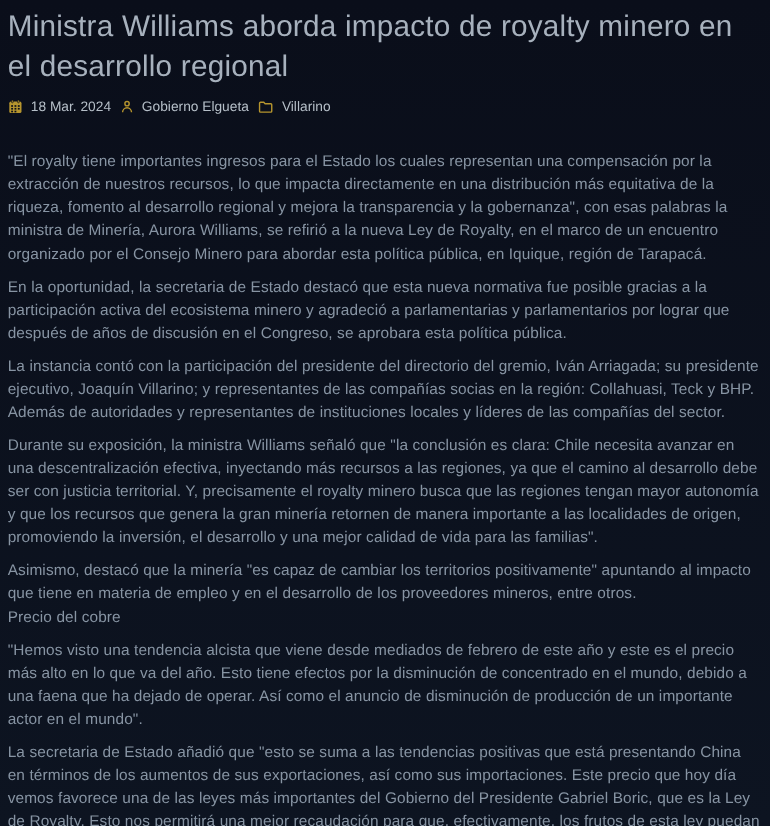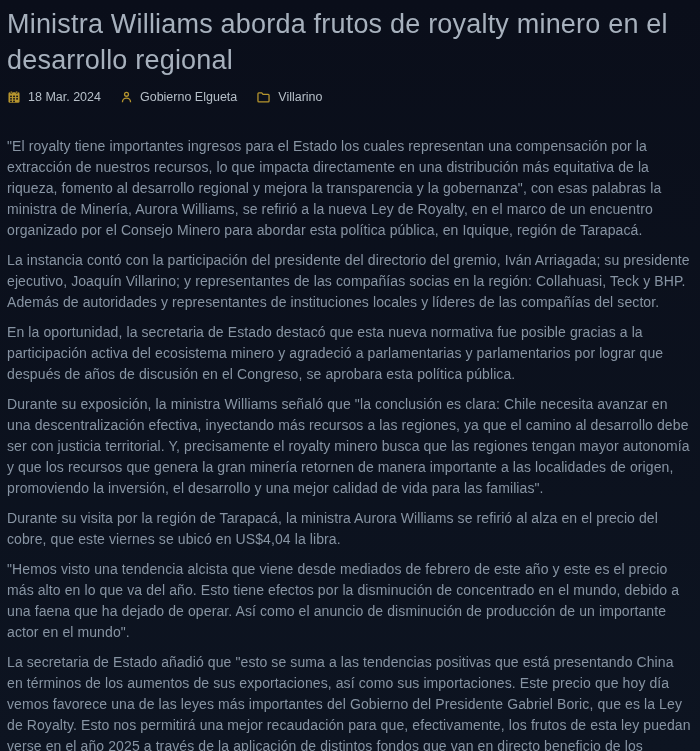--- a/index.html
+++ b/index.html
@@ -23,21 +23,21 @@
     margin: 0;
     font-size: 27px;
     line-height: 36px;
     font-weight: 400;
     letter-spacing: 0.2px;
     color: #a7b1bd;
   }
   .meta-row {
     display: flex;
     align-items: center;
-    gap: 19px;
+    gap: 8px;
     margin-top: 10px;
     height: 18px;
   }
   .meta-item {
     display: flex;
     align-items: center;
     gap: 7px;
     color: #b6bfc8;
     font-size: 12.5px;
   }
@@ -55,21 +55,21 @@
     white-space: pre-line;
     letter-spacing: 0.1px;
   }
 </style>
 </head>
 <body>
 
 <div class="page">
 
   <header class="header">
-    <h1 class="title">Ministra Williams aborda frutos de royalty minero en el desarrollo regional</h1>
+    <h1 class="title">Ministra Williams aborda impacto de royalty minero en el desarrollo regional</h1>
 
     <div class="meta-row">
 
       <span class="meta-item">
         <span>
           <svg width="14" height="14" viewBox="0 0 24 24" aria-hidden="true">
             <rect x="2.5" y="4" width="19" height="18" rx="2.5" fill="#b6952e"></rect>
             <rect x="6" y="1.5" width="2.6" height="4.5" rx="1.2" fill="#b6952e" stroke="#0a0e1a" stroke-width="1"></rect>
             <rect x="15.4" y="1.5" width="2.6" height="4.5" rx="1.2" fill="#b6952e" stroke="#0a0e1a" stroke-width="1"></rect>
             <g fill="#0a0e1a">
@@ -105,21 +105,22 @@
         </span>
         <span>Villarino</span>
       </span>
 
     </div>
   </header>
 
   <main class="article">
 
   <p class="para">"El royalty tiene importantes ingresos para el Estado los cuales representan una compensación por la extracción de nuestros recursos, lo que impacta directamente en una distribución más equitativa de la riqueza, fomento al desarrollo regional y mejora la transparencia y la gobernanza", con esas palabras la ministra de Minería, Aurora Williams, se refirió a la nueva Ley de Royalty, en el marco de un encuentro organizado por el Consejo Minero para abordar esta política pública, en Iquique, región de Tarapacá.</p>
+      <p class="para">En la oportunidad, la secretaria de Estado destacó que esta nueva normativa fue posible gracias a la participación activa del ecosistema minero y agradeció a parlamentarias y parlamentarios por lograr que después de años de discusión en el Congreso, se aprobara esta política pública.</p>
       <p class="para">La instancia contó con la participación del presidente del directorio del gremio, Iván Arriagada; su presidente ejecutivo, Joaquín Villarino; y representantes de las compañías socias en la región: Collahuasi, Teck y BHP. Además de autoridades y representantes de instituciones locales y líderes de las compañías del sector.</p>
-      <p class="para">En la oportunidad, la secretaria de Estado destacó que esta nueva normativa fue posible gracias a la participación activa del ecosistema minero y agradeció a parlamentarias y parlamentarios por lograr que después de años de discusión en el Congreso, se aprobara esta política pública.</p>
       <p class="para">Durante su exposición, la ministra Williams señaló que "la conclusión es clara: Chile necesita avanzar en una descentralización efectiva, inyectando más recursos a las regiones, ya que el camino al desarrollo debe ser con justicia territorial. Y, precisamente el royalty minero busca que las regiones tengan mayor autonomía y que los recursos que genera la gran minería retornen de manera importante a las localidades de origen, promoviendo la inversión, el desarrollo y una mejor calidad de vida para las familias".</p>
-      <p class="para">Durante su visita por la región de Tarapacá, la ministra Aurora Williams se refirió al alza en el precio del cobre, que este viernes se ubicó en US$4,04 la libra.</p>
+      <p class="para">Asimismo, destacó que la minería "es capaz de cambiar los territorios positivamente" apuntando al impacto que tiene en materia de empleo y en el desarrollo de los proveedores mineros, entre otros.
+Precio del cobre</p>
       <p class="para">"Hemos visto una tendencia alcista que viene desde mediados de febrero de este año y este es el precio más alto en lo que va del año. Esto tiene efectos por la disminución de concentrado en el mundo, debido a una faena que ha dejado de operar. Así como el anuncio de disminución de producción de un importante actor en el mundo".</p>
       <p class="para">La secretaria de Estado añadió que "esto se suma a las tendencias positivas que está presentando China en términos de los aumentos de sus exportaciones, así como sus importaciones. Este precio que hoy día vemos favorece una de las leyes más importantes del Gobierno del Presidente Gabriel Boric, que es la Ley de Royalty. Esto nos permitirá una mejor recaudación para que, efectivamente, los frutos de esta ley puedan verse en el año 2025 a través de la aplicación de distintos fondos que van en directo beneficio de los territorios", concluyó.</p>
     </main>
 
 </div>
 
 </body></html>

